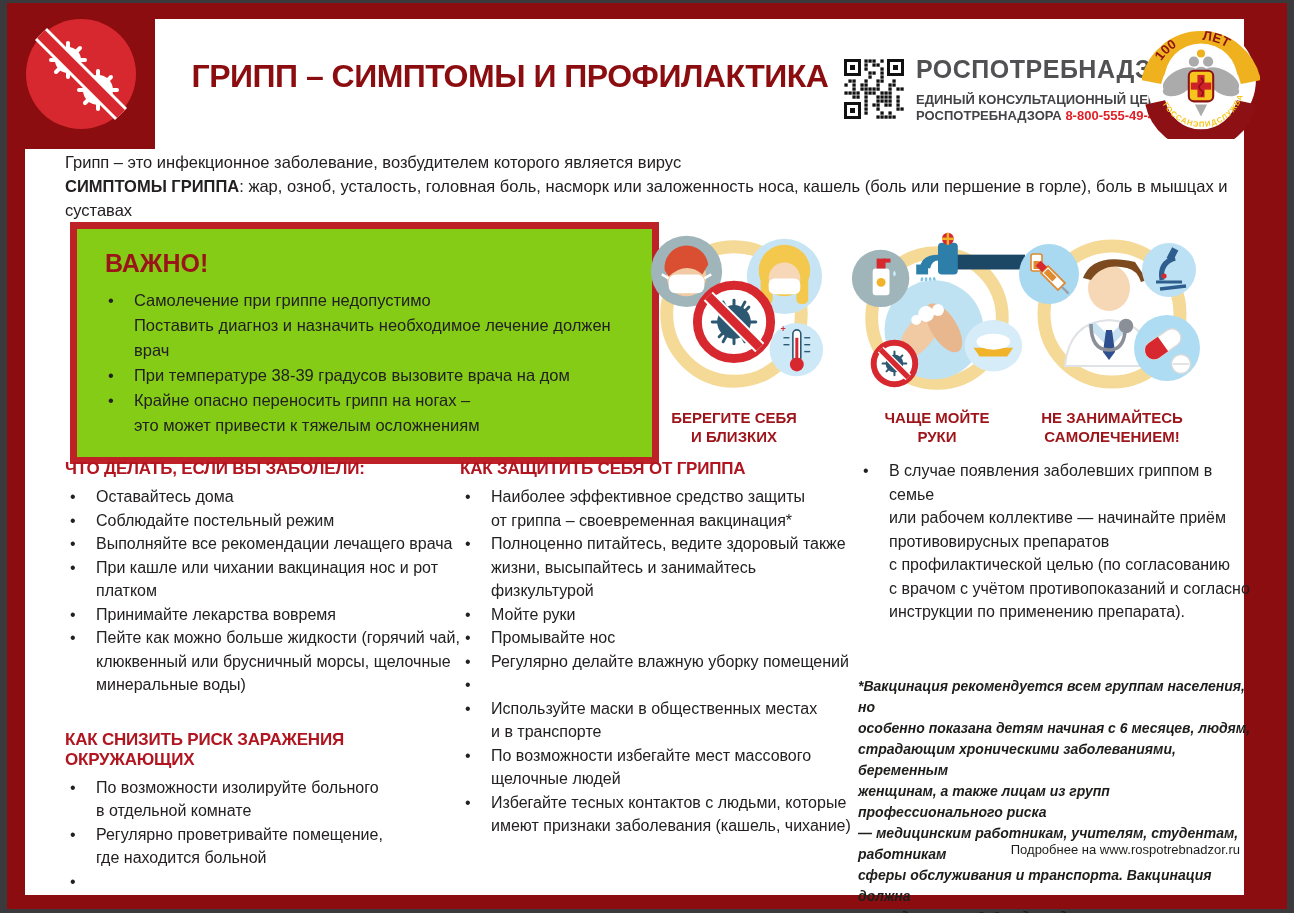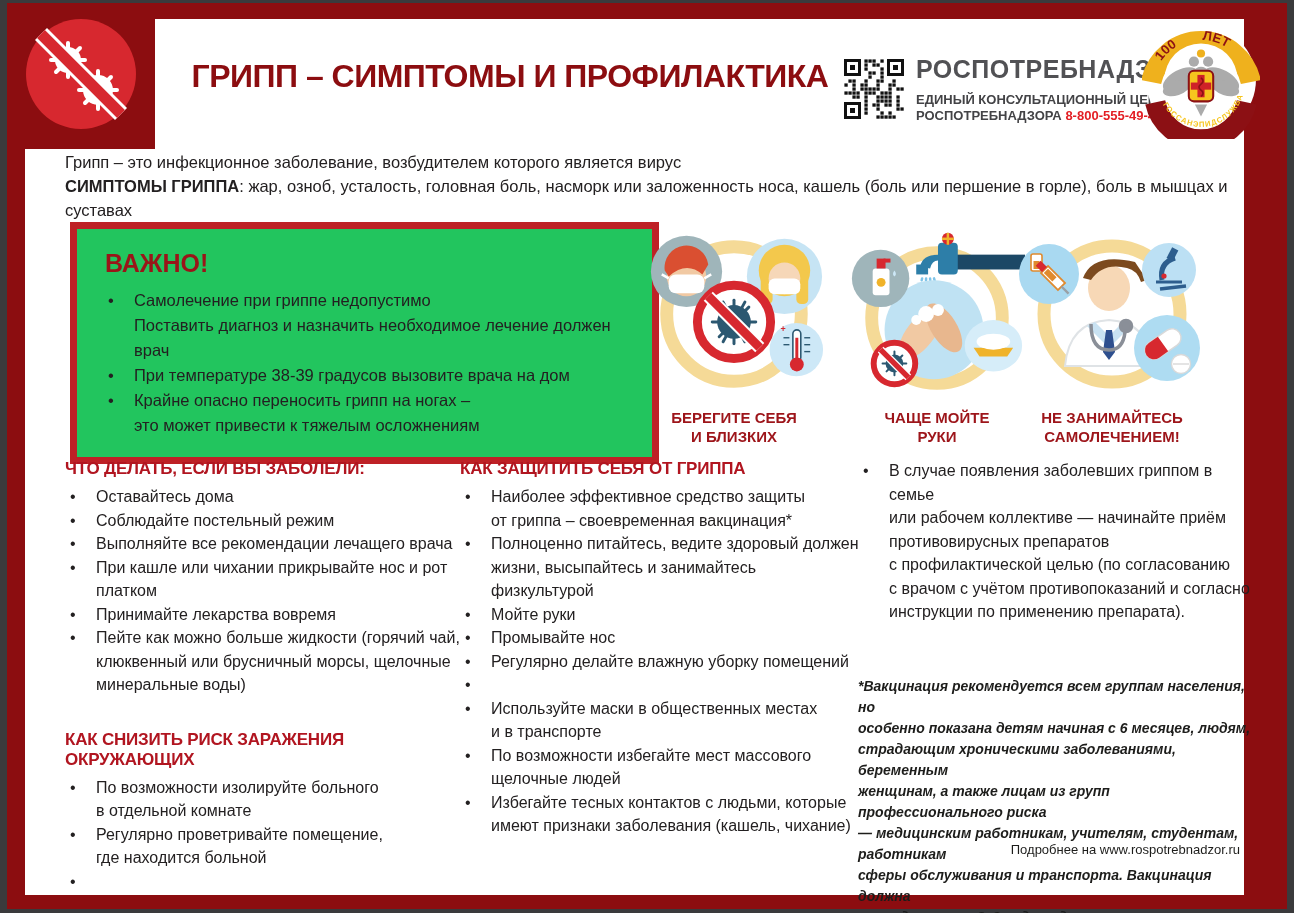--- a/index.html
+++ b/index.html
@@ -11,21 +11,21 @@
          font-size:32px;font-weight:800;letter-spacing:-.5px;color:#8c0d10;z-index:3;}
   .qr{position:absolute;left:842px;top:57px;width:64px;height:64px;z-index:3;}
   .brand{position:absolute;left:916px;top:55px;z-index:3;color:#515154;}
   .brand-name{font-size:25px;font-weight:700;letter-spacing:.5px;margin-bottom:8px;color:#515154;}
   .brand-line{font-size:13px;font-weight:700;line-height:16px;color:#434346;}
   .phone{color:#e31e24;}
   .logo{position:absolute;left:1142px;top:21px;width:118px;height:118px;z-index:6;}
   .intro{position:absolute;left:65px;top:150px;width:1165px;font-size:16.5px;line-height:24px;color:#232021;z-index:3;}
   .bold{font-weight:700;}
   .important{position:absolute;left:70px;top:222px;width:523px;height:192px;border:7px solid #be2126;
-             background:#22c55e;padding:18px 26px;z-index:3;}
+             background:#84cc16;padding:18px 26px;z-index:3;}
   .imp-title{font-size:25px;font-weight:800;color:#9a1519;margin:2px 0 10px 2px;}
   ul.blist{list-style:none;margin:0;padding:0;}
   ul.blist li{display:flex;align-items:flex-start;}
   .dot{flex:0 0 26px;padding-left:5px;color:#232021;}
   .t{white-space:pre-line;color:#232021;}
   .important .t,.important .dot{font-size:16.5px;line-height:25px;}
   .figure{position:absolute;top:226px;z-index:3;}
   .fig1{left:640px;width:188px;} .fig2{left:843px;width:188px;} .fig3{left:1012px;width:200px;}
   .figure svg{display:block;margin:0 auto;}
   .caption{margin-top:4px;text-align:center;font-size:15px;line-height:19px;font-weight:800;
@@ -413,21 +413,21 @@
       <li>
           <span class="dot">•</span>
           <span class="t">Соблюдайте постельный режим</span>
         </li>
       <li>
           <span class="dot">•</span>
           <span class="t">Выполняйте все рекомендации лечащего врача</span>
         </li>
       <li>
           <span class="dot">•</span>
-          <span class="t">При кашле или чихании прикрывайте нос и рот
+          <span class="t">При кашле или чихании вакцинация нос и рот
 платком</span>
         </li>
       <li>
           <span class="dot">•</span>
           <span class="t">Принимайте лекарства вовремя</span>
         </li>
       <li>
           <span class="dot">•</span>
           <span class="t">Пейте как можно больше жидкости (горячий чай,
 клюквенный или брусничный морсы, щелочные
@@ -455,21 +455,21 @@
   <div class="col col2">
     <div class="sec-h">КАК ЗАЩИТИТЬ СЕБЯ ОТ ГРИППА</div>
     <ul class="blist">
       <li>
           <span class="dot">•</span>
           <span class="t">Наиболее эффективное средство защиты
 от гриппа – своевременная вакцинация*</span>
         </li>
       <li>
           <span class="dot">•</span>
-          <span class="t">Полноценно питайтесь, ведите здоровый должен
+          <span class="t">Полноценно питайтесь, ведите здоровый также
 жизни, высыпайтесь и занимайтесь
 физкультурой</span>
         </li>
       <li>
           <span class="dot">•</span>
           <span class="t">Мойте руки</span>
         </li>
       <li>
           <span class="dot">•</span>
           <span class="t">Промывайте нос</span>

